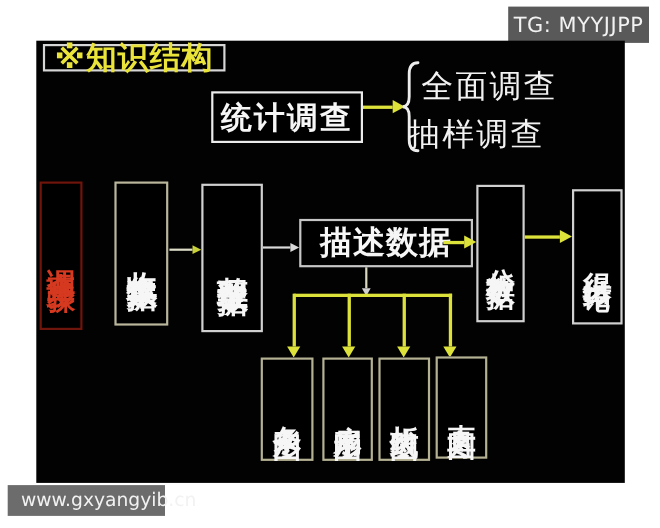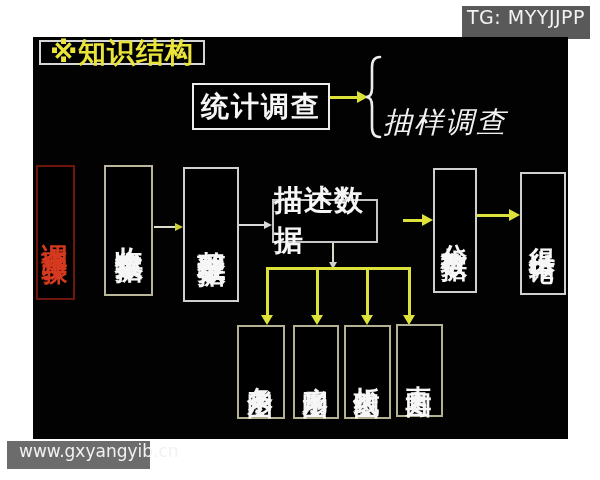--- a/index.html
+++ b/index.html
@@ -9,21 +9,21 @@
     width:600px; height:480px;
     background:#ffffff;
     font-family:"DejaVu Sans", sans-serif;
     overflow:hidden;
   }
 
   
   .badge {
     position:absolute;
     color:#f2f2f2;
-    display:flex; 
+    display:flex; align-items:center;
   }
   .badge-tg {
     left:462px; top:6px; width:128px; height:33px;
     background:var(--badge-gray,#595959);
     font-size:19px; justify-content:center; letter-spacing:0.5px;
   }
   .badge-site {
     left:7px; top:441px; width:143px; height:28px;
     background:#6c6c6c;
     font-size:17px; padding-left:12px;
@@ -69,21 +69,21 @@
     left:71px; top:128px; width:49px; height:131px;
     border:2px solid #b9b69c;
   }
   .collect-box .vtext { font-size:28px; letter-spacing:3px; }
   .organize-box {
     left:150px; top:130px; width:56px; height:135px;
     border:2px solid #d0d0d0;
   }
   .organize-box .vtext { font-size:28px; letter-spacing:3px; }
   .describe-box {
-    left:239px; top:162px; width:106px; height:44px;
+    left:239px; top:162px; width:158px; height:44px;
     border:2px solid #c6c6c6;
     font-size:29px; letter-spacing:1px;justify-content:center;
   }
   .analyze-box {
     left:400px; top:131px; width:44px; height:125px;
     border:2px solid #d0d0d0;
   }
   .analyze-box .vtext { font-size:26px; letter-spacing:4px; }
   .conclude-box {
     left:487px; top:135px; width:46px; height:123px;
@@ -103,21 +103,21 @@
 
   
   .type-label {
     position:absolute;
     color:#f2f2f2;
     font-family:"DejaVu Serif", serif;
     font-size:29px; letter-spacing:2px;
     white-space:nowrap;
   }
   .type-1 { left:350px; top:22px; }
-  .type-2 { left:350px; top:66px;font-style:italic; }
+  .type-2 { left:338px; top:66px; }
 
   .brace {
     position:absolute; left:330px; top:18px; width:22px; height:84px;
   }
 
   
   .arrow-r {
     position:absolute; display:flex; align-items:center; height:12px;
   }
   .arrow-r .shaft { flex:1; height:3px; background:var(--arrow-yellow,#dce23a); }
@@ -180,20 +180,21 @@
     <div class="shaft"></div>
     <div class="head"></div>
   </div>
 
   <div class="brace">
     <svg width="22" height="84" viewBox="0 0 22 84">
       <path d="M17 2 Q9 2 9 12 L9 33 Q9 42 3 42 Q9 42 9 51 L9 72 Q9 82 17 82" fill="none" stroke="#ededed" stroke-width="2.6" stroke-linecap="round"></path>
     </svg>
   </div>
 
+  <div class="type-label type-1">全面调查</div>
   <div class="type-label type-2">抽样调查</div>
 
   <div class="node steps-box">
     <span class="vtext">调查步骤</span>
   </div>
 
   <div class="node collect-box">
     <span class="vtext">收集数据</span>
   </div>
 

